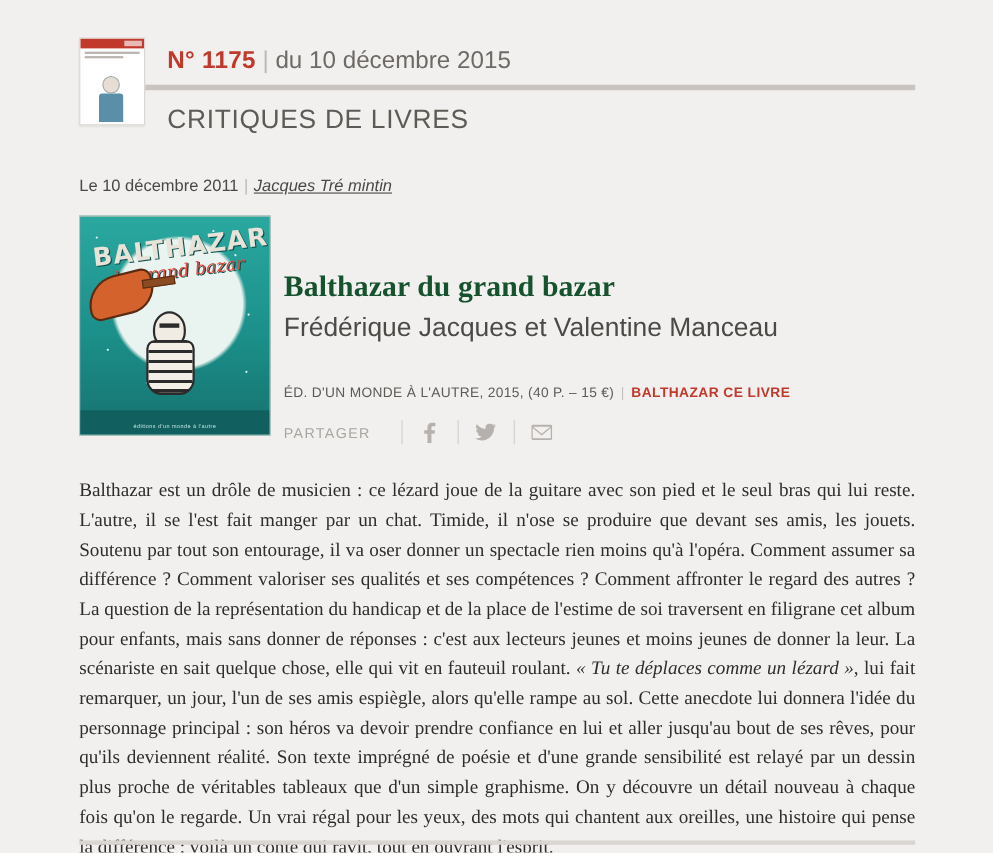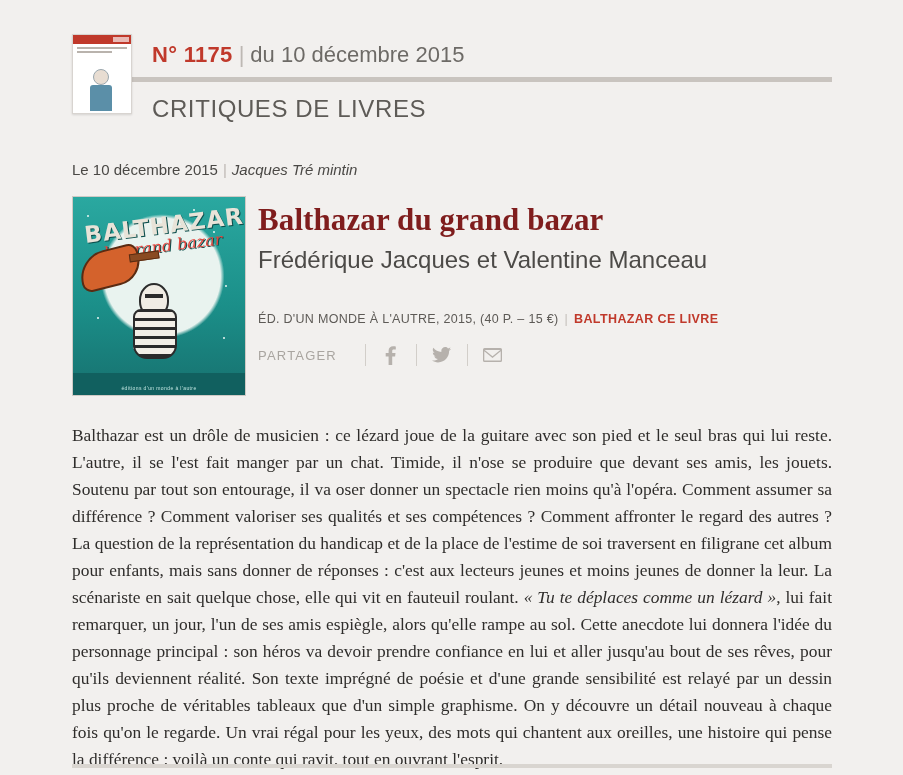--- a/index.html
+++ b/index.html
@@ -130,20 +130,21 @@
     font-size: 15px;
     color: #4a4845;
   }
   .byline .pipe {
     color: #bdb8b3;
     margin: 0 5px;
   }
   .byline .author {
     font-style: italic;
     color: #4a4845;
+    text-decoration: underline;
   }
 
   
   .book {
     margin-top: 18px;
     position: relative;
     min-height: 200px;
   }
   .book-cover {
     position: absolute;
@@ -255,23 +256,24 @@
     border-radius: 50%;
   }
 
   .book-info {
     margin-left: 186px;
     padding-top: 6px;
   }
   .book-title {
     font-family: "Liberation Serif", serif;
     font-weight: bold;
-    font-size: 31px;
-    color: #7f1d1d;
+    font-size: 27px;
+    color: #14532d;
     letter-spacing: .1px;
+    margin-top: 43px;
   }
   .book-authors {
     font-size: 24px;
     color: #4c4a47;
     margin-top: 8px;
     font-weight: normal;
   }
   .book-meta {
     margin-top: 38px;
     font-size: 12.5px;
@@ -357,21 +359,21 @@
       <div class="issue-line">
         <span class="issue-num">N° 1175</span><span class="issue-sep">|</span><span class="issue-date">du 10 décembre 2015</span>
       </div>
 
       <div class="rule"></div>
 
       <div class="section-title">CRITIQUES DE LIVRES</div>
     </div>
 
     <div class="byline">
-      <span>Le 10 décembre 2015</span><span class="pipe">|</span><span class="author">Jacques Tré mintin</span>
+      <span>Le 10 décembre 2011</span><span class="pipe">|</span><span class="author">Jacques Tré mintin</span>
     </div>
 
     <div class="book">
 
       <div class="book-cover">
         <div class="bc-sky"></div>
         <div class="bc-stars">
           <i style="left:14px;top:18px"></i>
           <i style="left:32px;top:64px"></i>
           <i style="left:140px;top:34px"></i>

